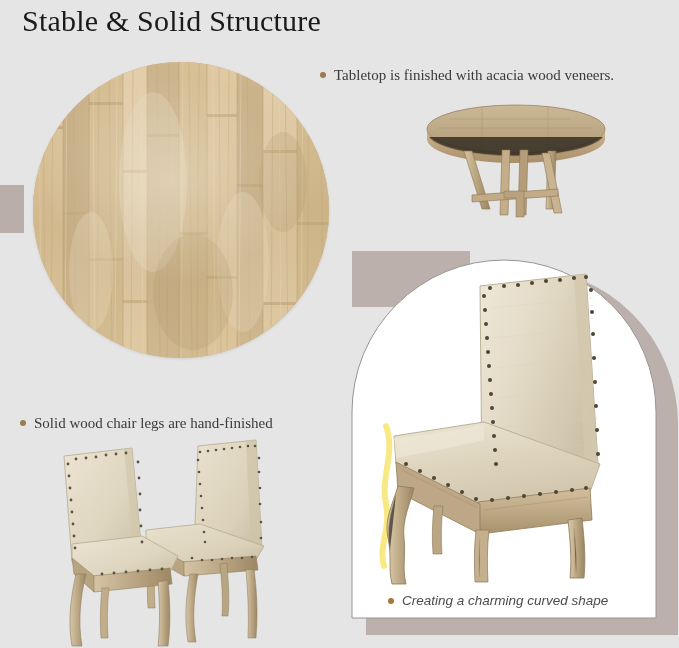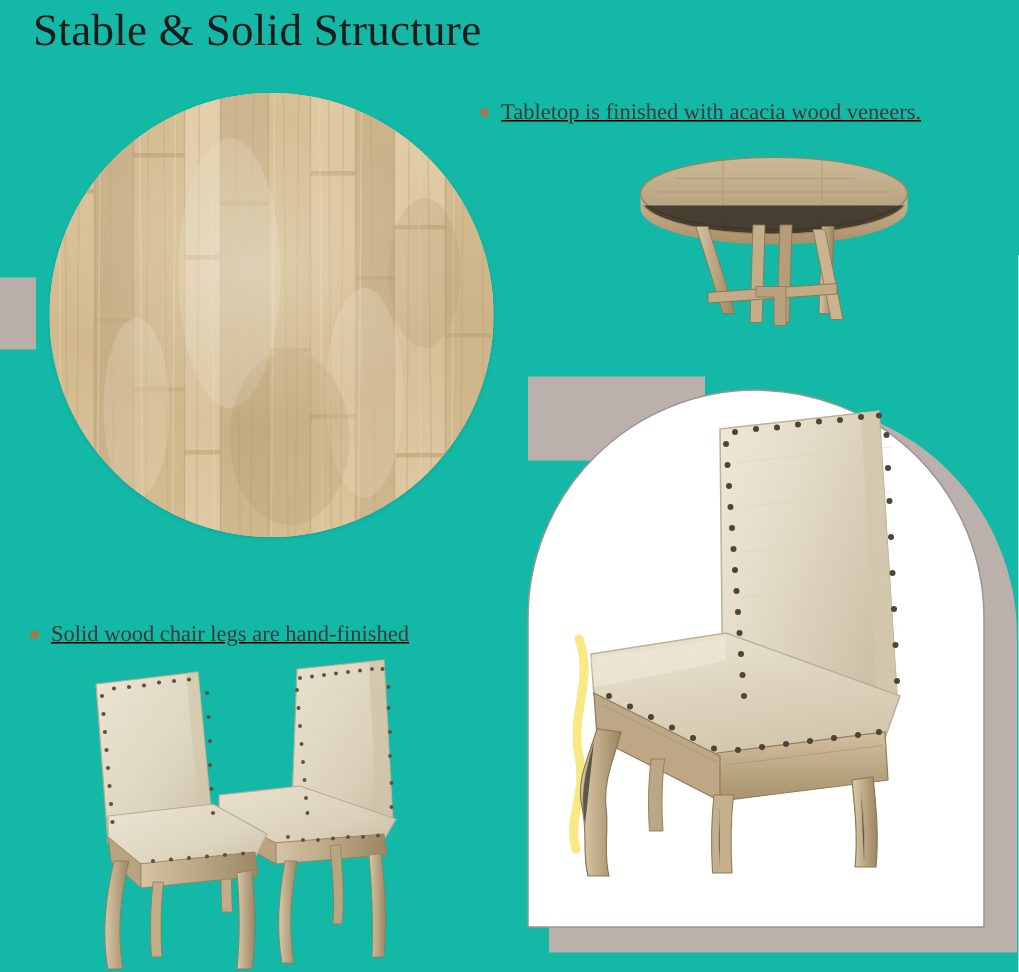--- a/index.html
+++ b/index.html
@@ -1,32 +1,32 @@
 <!DOCTYPE html>
 <html><head>
 <meta charset="utf-8">
 <style>
   html,body{margin:0;padding:0;background:#ffffff;}
   body{
     width:679px;height:648px;position:relative;overflow:hidden;
     font-family:"Liberation Serif", serif;
     -webkit-font-smoothing:antialiased;
   }
-  #stage{position:absolute;inset:0;background:#14b8a6;}
+  #stage{position:absolute;inset:0;background:#e5e5e5;}
 
   
   .title{
     position:absolute;left:22px;top:1px;
     font-family:"Liberation Serif", serif;
     font-size:30px;line-height:40px;color:#1a1a1a;
     letter-spacing:.2px;white-space:nowrap;
   }
 
   
-  .bullet{position:absolute;display:flex;align-items:center;gap:8px;white-space:nowrap;text-decoration:underline;}
+  .bullet{position:absolute;display:flex;align-items:center;gap:8px;white-space:nowrap;}
   .dot{
     width:6px;height:6px;border-radius:50%;
     background:#9b7b4f;flex:0 0 auto;
   }
   .bullet .txt{
     font-family:"Liberation Serif", serif;
     font-size:15px;color:#3a3a3a;line-height:18px;
   }
   #bullet-tabletop{left:320px;top:66px;}
   #bullet-legs{left:20px;top:414px;}
@@ -501,14 +501,18 @@
   <div class="bullet" id="bullet-tabletop">
     <span class="dot"></span>
     <span class="txt">Tabletop is finished with acacia wood veneers.</span>
   </div>
 
   <div class="bullet" id="bullet-legs">
     <span class="dot"></span>
     <span class="txt">Solid wood chair legs are hand-finished</span>
   </div>
 
+  <div class="bullet" id="bullet-curve">
+    <span class="dot"></span>
+    <span class="txt">Creating a charming curved shape</span>
+  </div>
 
 </div>
 
 </body></html>

